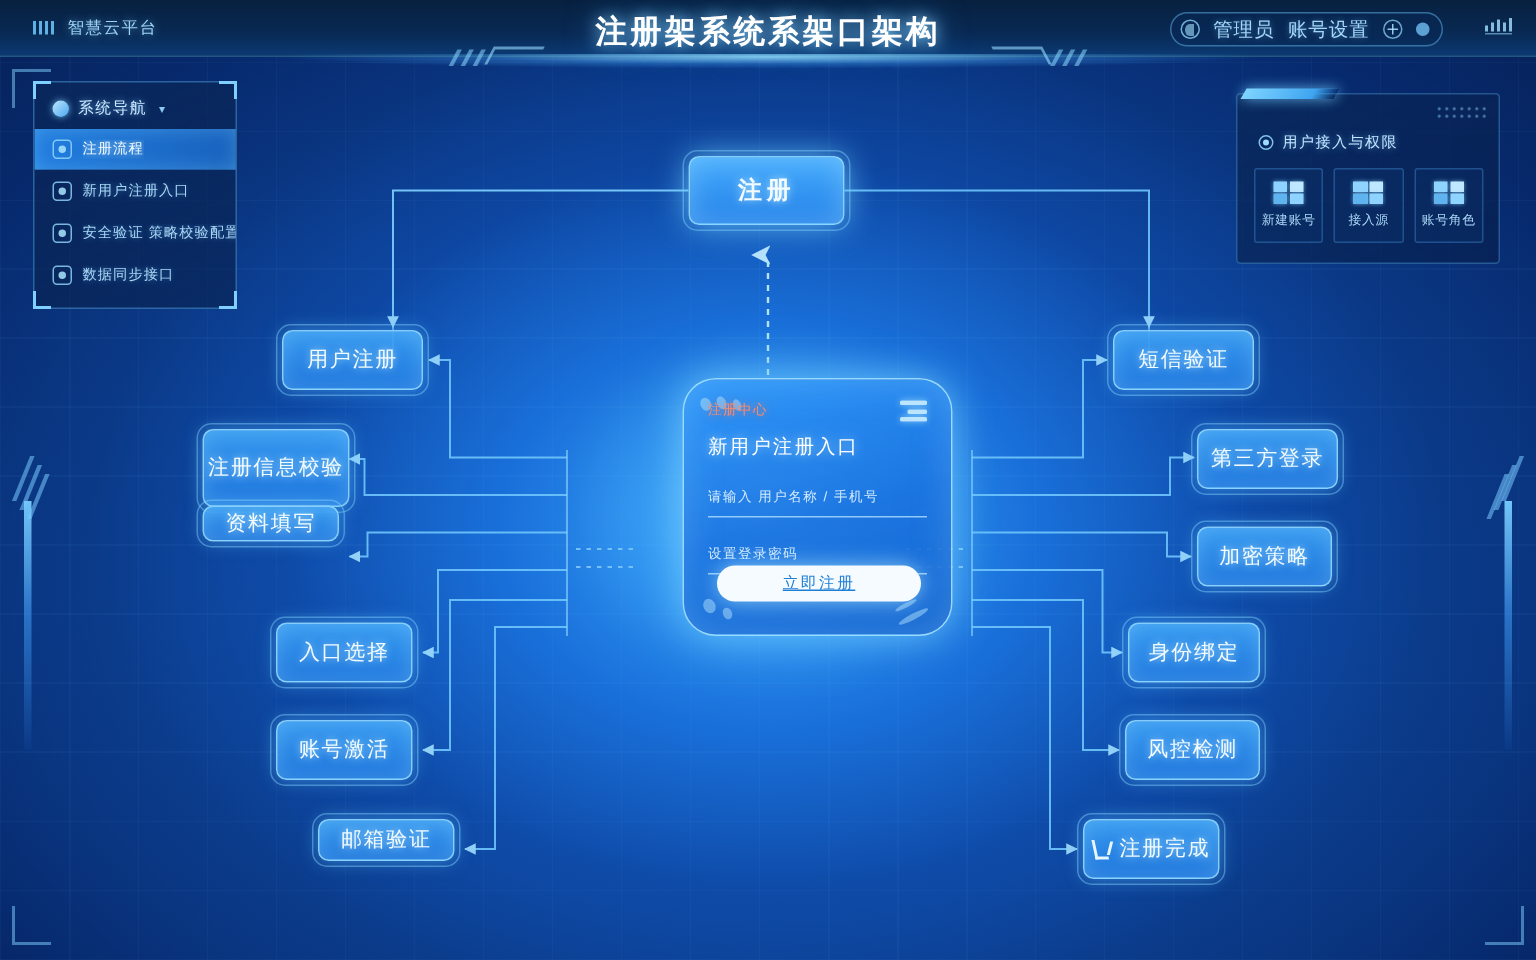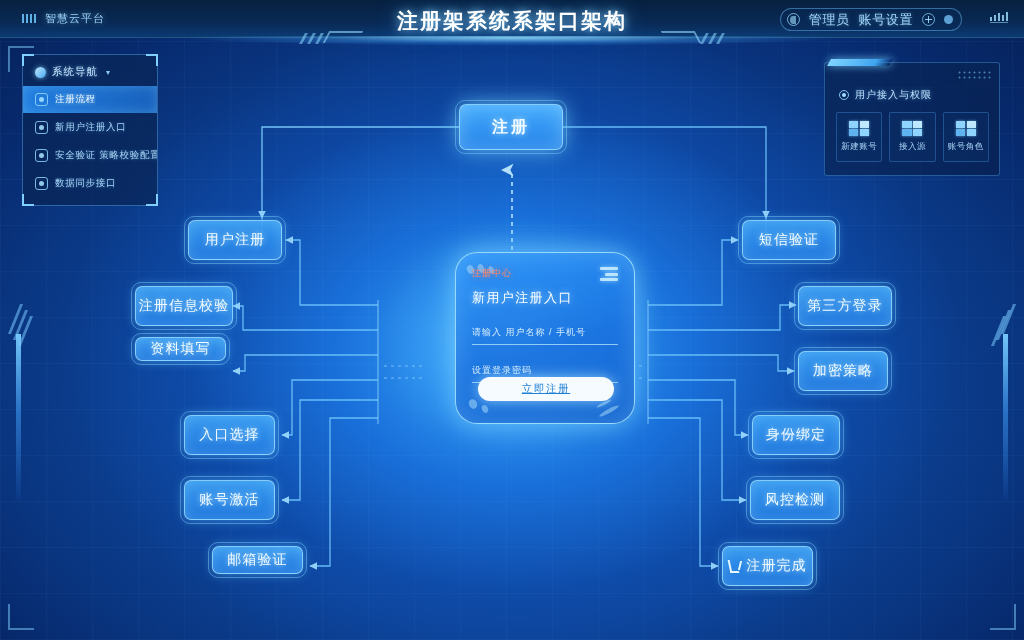--- a/index.html
+++ b/index.html
@@ -648,21 +648,21 @@
 
   <div class="node root" style="left:459px; top:104px; width:104px; height:46px;">
     <span class="node-frame"></span>
     <span class="node-label">注册</span>
   </div>
 
   <div class="node" style="left:188px; top:220px; width:94px; height:40px;">
     <span class="node-frame"></span>
     <span class="node-label">用户注册</span>
   </div>
-  <div class="node" style="left:135px; top:286px; width:98px; height:40px;">
+  <div class="node" style="left:135px; top:286px; width:98px; height:52px;">
     <span class="node-frame"></span>
     <span class="node-label">注册信息校验</span>
   </div>
   <div class="node" style="left:135px; top:337px; width:91px; height:24px;">
     <span class="node-frame"></span>
     <span class="node-label">资料填写</span>
   </div>
   <div class="node" style="left:184px; top:415px; width:91px; height:40px;">
     <span class="node-frame"></span>
     <span class="node-label">入口选择</span>

